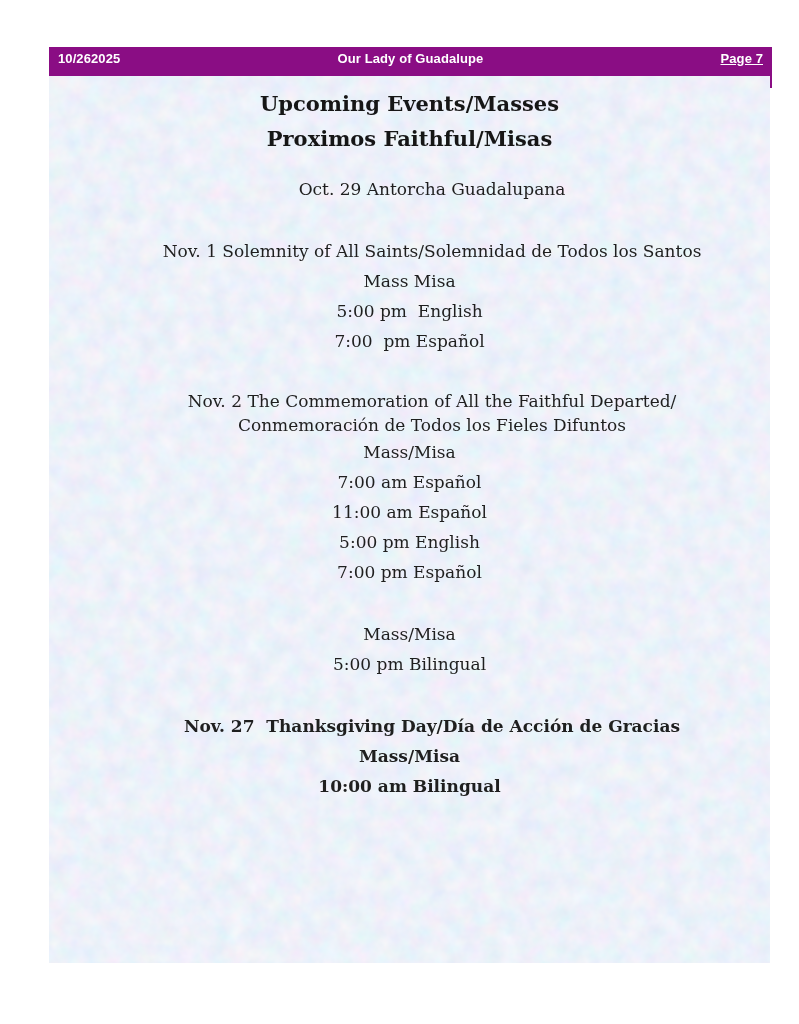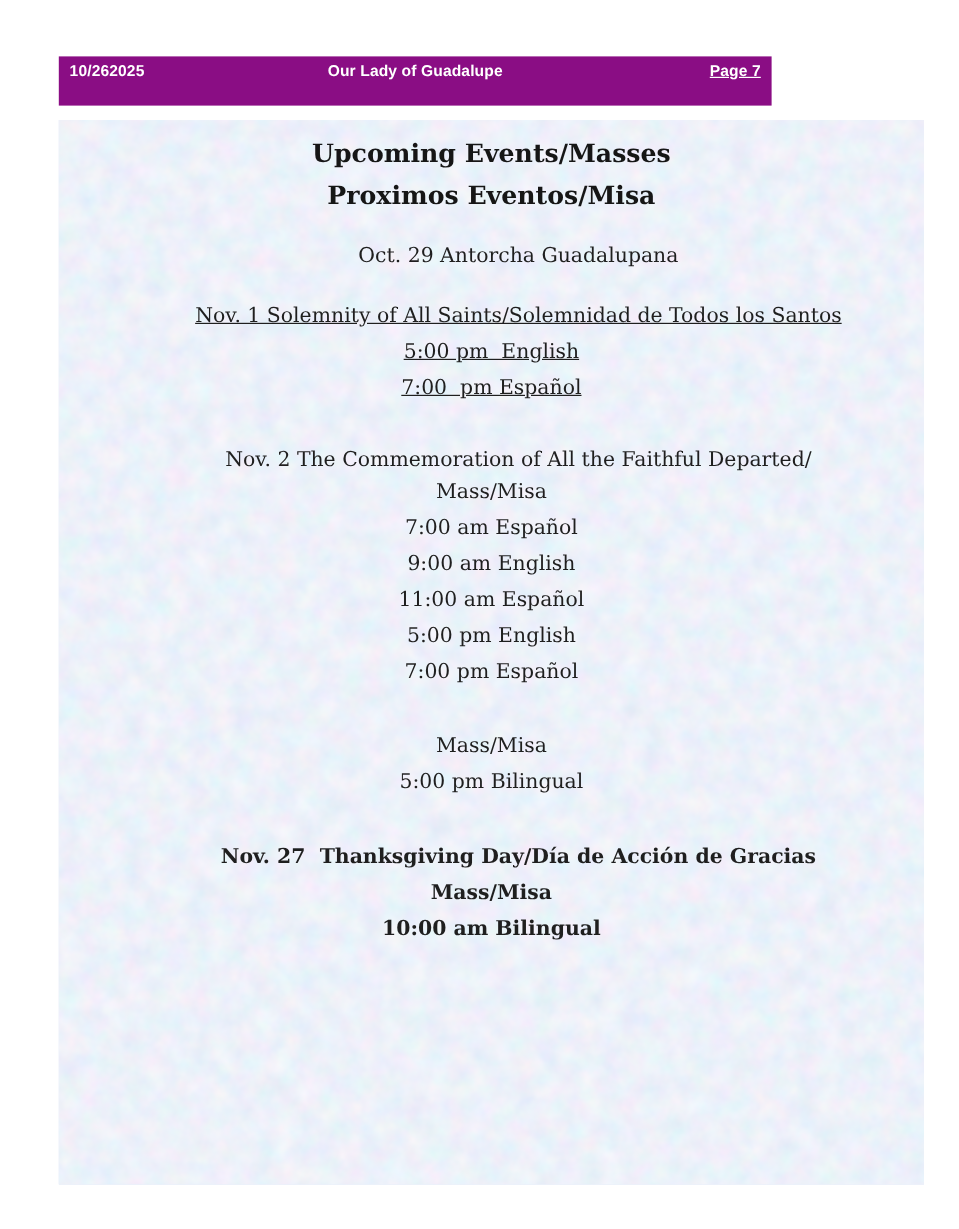--- a/index.html
+++ b/index.html
@@ -14,40 +14,40 @@
   .page {
     position: relative;
     width: 799px;
     height: 1024px;
     background: var(--page-background, #ffffff);
   }
   .topbar {
     position: absolute;
     left: 49px;
     top: 47px;
-    width: 594px;
+    width: 723px;
     height: 41px;
     background: var(--header-bar, #8a0d84);
     box-sizing: border-box;
     padding: 4px 9px 0 9px;
     display: flex;
     align-items: flex-start;
     font-family: "Liberation Sans", sans-serif;
     font-weight: bold;
     font-size: 13px;
     color: var(--header-text, #ffffff);
     letter-spacing: 0.1px;
   }
   .topbar .left  { flex: 1; text-align: left; }
   .topbar .mid   { flex: 0 0 auto; text-align: left; }
   .topbar .right { flex: 1; text-align: right; text-decoration: underline; }
   .content {
     position: absolute;
     left: 49px;
-    top: 100px;
+    top: 76px;
     width: 721px;
     height: 887px;
     background: var(--content-base, #cfdcf2);
     overflow: hidden;
   }
   .mottle {
     position: absolute;
     left: 0; top: 0;
     width: 100%; height: 100%;
     display: block;
@@ -73,21 +73,21 @@
   }
   .event-title.multi {
     line-height: 24px;
   }
   .event-line {
     font-size: 17px;
     line-height: 30px;
     white-space: pre-wrap;
   }
   #events .event:nth-child(1) { margin-top: 18px; }
-  #events .event:nth-child(2) { margin-top: 20px; text-decoration: underline; }
+  #events .event:nth-child(2) { margin-top: 32px; }
   #events .event:nth-child(3) { margin-top: 33px; }
   #events .event:nth-child(4) { margin-top: 32px; }
   #events .event:nth-child(5) { margin-top: 32px; font-weight: bold; }
 </style>
 </head>
 <body>
 
 <div class="page">
 
   <header class="topbar">
@@ -104,37 +104,38 @@
           0.25 0    0    0 0.72
           0    0.16 0    0 0.80
           0    0    0.10 0 0.90
           0    0    0    0 1"></feColorMatrix>
       </filter>
       <rect x="0" y="0" width="723" height="887" filter="url(#mottleNoise)"></rect>
     </svg>
 
     <div class="inner">
       <div class="doc-title">Upcoming Events/Masses</div>
-      <div class="doc-title">Proximos Eventos/Misa</div>
+      <div class="doc-title">Proximos Faithful/Misas</div>
       <div id="events">
   <div class="event">
             <div class="event-title">Oct. 29 Antorcha Guadalupana</div>
           </div>
 
   <div class="event">
             <div class="event-title">Nov. 1 Solemnity of All Saints/Solemnidad de Todos los Santos</div>
+            <div class="event-line">Mass Misa</div>
             <div class="event-line">5:00 pm  English</div>
             <div class="event-line">7:00  pm Español</div>
           </div>
 
   <div class="event">
             <div class="event-title multi">Nov. 2 The Commemoration of All the Faithful Departed/</div>
+            <div class="event-title multi">Conmemoración de Todos los Fieles Difuntos</div>
             <div class="event-line">Mass/Misa</div>
             <div class="event-line">7:00 am Español</div>
-            <div class="event-line">9:00 am English</div>
             <div class="event-line">11:00 am Español</div>
             <div class="event-line">5:00 pm English</div>
             <div class="event-line">7:00 pm Español</div>
           </div>
 
   <div class="event">
             <div class="event-line">Mass/Misa</div>
             <div class="event-line">5:00 pm Bilingual</div>
           </div>
 

